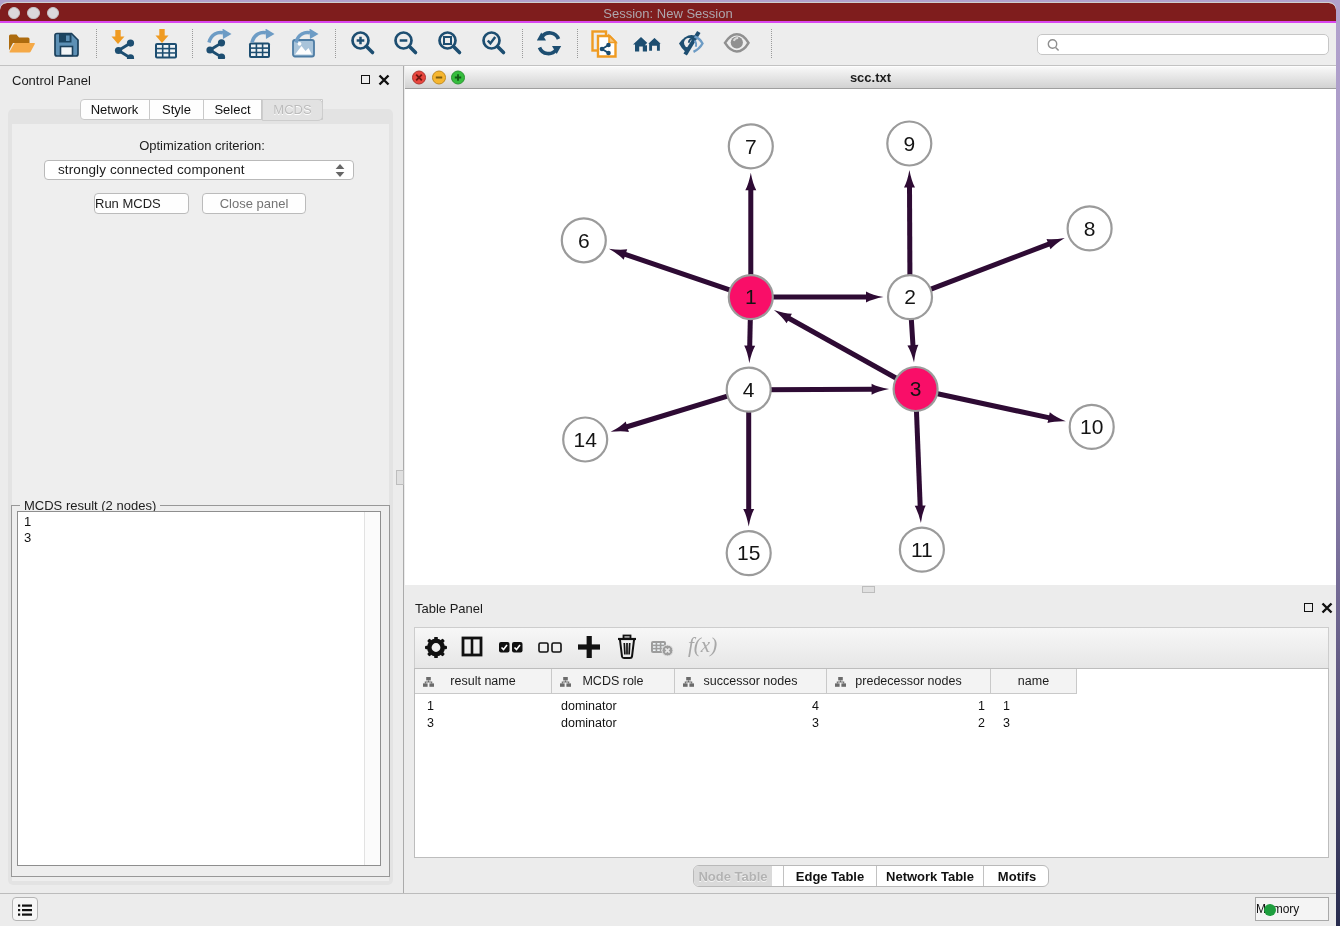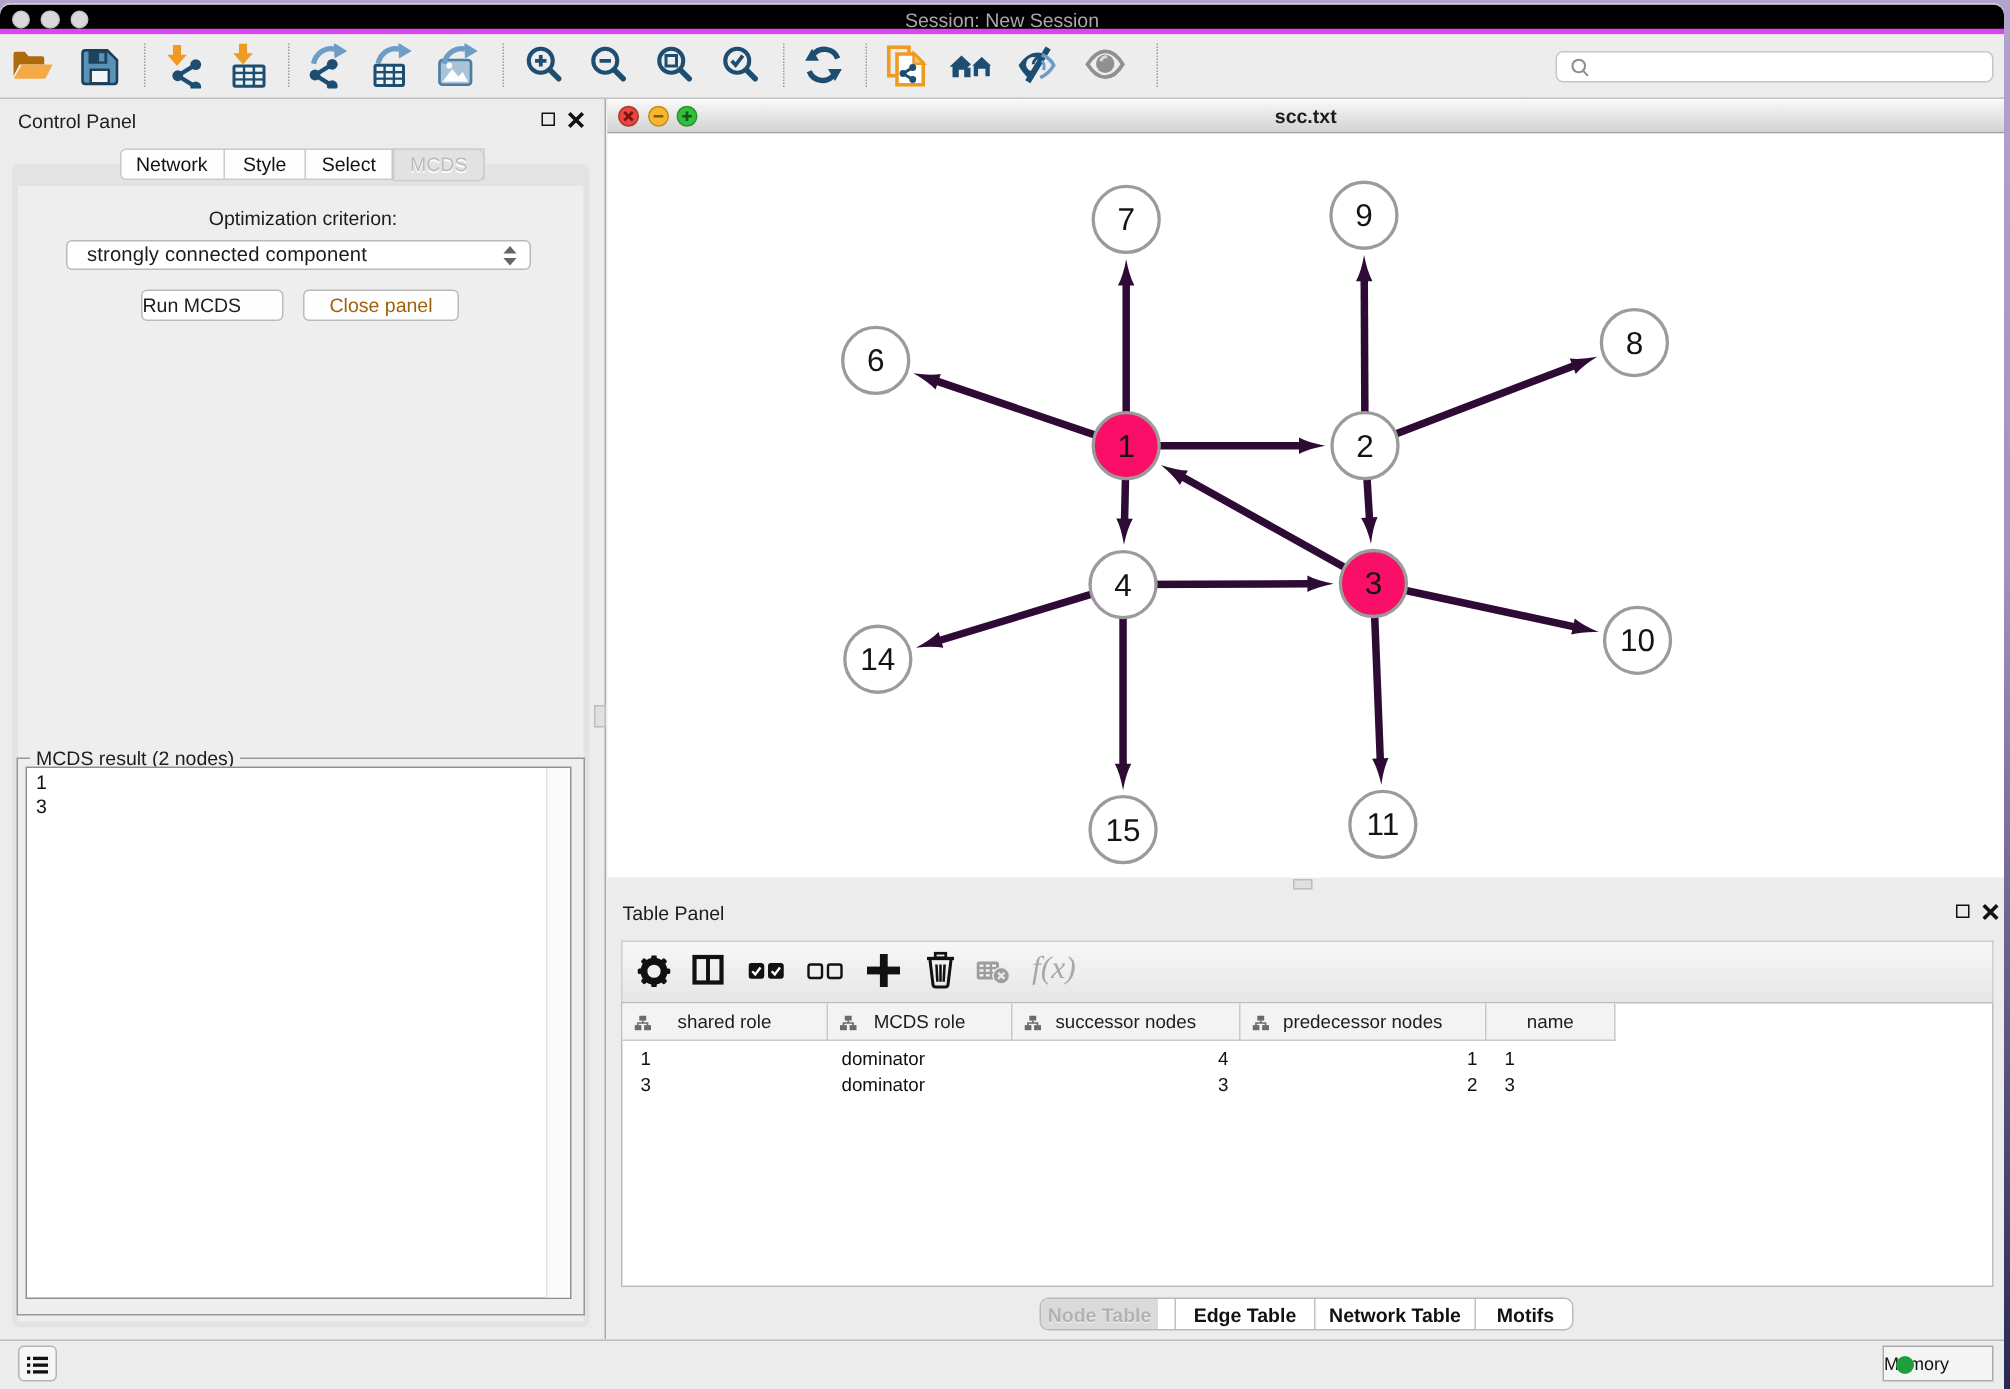--- a/index.html
+++ b/index.html
@@ -1,14 +1,14 @@
 <!DOCTYPE html>
 <html><head><meta charset="utf-8"><style>*{margin:0;padding:0;box-sizing:border-box}body{width:1340px;height:926px;overflow:hidden;position:relative;font-family:"Liberation Sans",sans-serif;background:linear-gradient(180deg,#b2a2cd 0%,#a193c2 40%,#5d567e 75%,#272b4d 100%);}.abs{position:absolute}</style></head><body>
 <div class="abs" style="left:0;top:2px;width:1336px;height:924px;background:#ececec;border-radius:7px 7px 0 0;overflow:hidden;border-top:1px solid #cfcfcf">
-    <div class="abs" style="left:0;top:0;width:100%;height:20px;background:#000000;border-bottom:4px solid #d946ef;border-radius:7px 7px 0 0">
+    <div class="abs" style="left:0;top:0;width:100%;height:20px;background:#7f1d1d;border-bottom:2px solid #d946ef;border-radius:7px 7px 0 0">
       <div class="abs" style="left:7.8px;top:3.5px;width:12.4px;height:12.4px;border-radius:50%;background:#dbd8db;border:1px solid #c6c2c6"></div>
       <div class="abs" style="left:27.3px;top:3.5px;width:12.4px;height:12.4px;border-radius:50%;background:#dbd8db;border:1px solid #c6c2c6"></div>
       <div class="abs" style="left:46.8px;top:3.5px;width:12.4px;height:12.4px;border-radius:50%;background:#dbd8db;border:1px solid #c6c2c6"></div>
       <div class="abs" style="left:0;top:2.5px;width:100%;text-align:center;font-size:13px;color:#ada6ad">Session: New Session</div>
     </div>
     <div class="abs" style="left:0;top:20px;width:100%;height:43px;background:#ededed;border-bottom:1px solid #c2c2c2">
       <div class="abs" style="left:96px;top:6px;height:29px;border-left:1px dotted #9a9a9a"></div>
       <div class="abs" style="left:192px;top:6px;height:29px;border-left:1px dotted #9a9a9a"></div>
       <div class="abs" style="left:335px;top:6px;height:29px;border-left:1px dotted #9a9a9a"></div>
       <div class="abs" style="left:522px;top:6px;height:29px;border-left:1px dotted #9a9a9a"></div>
@@ -154,21 +154,21 @@
       <div class="abs" style="left:80px;top:33px;width:70px;height:21px;border-right:1px solid #c9c9c9;font-size:13px;line-height:21px;text-align:center;color:#111">Network</div>
       <div class="abs" style="left:150px;top:33px;width:54px;height:21px;border-right:1px solid #c9c9c9;font-size:13px;line-height:21px;text-align:center;color:#111">Style</div>
       <div class="abs" style="left:204px;top:33px;width:58px;height:21px;border-right:1px solid #c9c9c9;font-size:13px;line-height:21px;text-align:center;color:#111">Select</div>
       <div class="abs" style="left:262px;top:33px;width:61px;height:22px;background:#e2e2e2;border:1px solid #cdcdcd;border-radius:0 5px 5px 0;font-size:13px;line-height:20px;text-align:center;color:#bcbcbc;text-shadow:0 1px 0 #fff">MCDS</div>
       <div class="abs" style="left:0;top:72px;width:404px;text-align:center;font-size:13px;color:#1c1c1c">Optimization criterion:</div>
       <div class="abs" style="left:44px;top:94px;width:310px;height:20px;background:#fff;border:1px solid #b9b9b9;border-radius:4px;font-size:13px;line-height:18px;color:#1c1c1c;padding-left:13px;font-size:13.5px;letter-spacing:0.1px">strongly connected component<svg style="position:absolute;right:8px;top:3px" width="10" height="14">
           <polygon points="5,0 9.4,5 0.6,5" fill="#666"></polygon>
           <polygon points="5,13 9.4,8 0.6,8" fill="#666"></polygon>
         </svg></div>
       <div class="abs" style="left:94px;top:127px;width:95px;height:21px;background:#fefefe;border:1px solid #bbb;border-radius:4px;font-size:13px;line-height:19px;color:#1c1c1c">Run MCDS</div>
-      <div class="abs" style="left:202px;top:127px;width:104px;height:21px;background:#fefefe;border:1px solid #bbb;border-radius:4px;font-size:13px;line-height:19px;text-align:center;color:#a16207">Close panel</div>
+      <div class="abs" style="left:202px;top:127px;width:104px;height:21px;background:#fefefe;border:1px solid #bbb;border-radius:4px;font-size:13px;line-height:19px;text-align:center;color:#737373">Close panel</div>
       <div class="abs" style="left:11px;top:439px;width:379px;height:372px;border:1px solid #989898"></div>
       <div class="abs" style="left:20px;top:432px;background:#eeeeee;padding:0 4px;font-size:13px;color:#1c1c1c">MCDS result (2 nodes)</div>
       <div class="abs" style="left:17px;top:445px;width:364px;height:355px;background:#fff;border:1px solid #8e8e8e">
         <div class="abs" style="left:6px;top:2px;font-size:13px;color:#111;line-height:16px">1<br>3</div>
         <div class="abs" style="right:0;top:0;width:16px;height:100%;background:#fbfbfb;border-left:1px solid #e2e2e2"></div>
       </div>
     </div>
     <div class="abs" style="left:405px;top:63px;width:931px;height:519px">
       <div class="abs" style="left:0;top:0;width:100%;height:23px;background:linear-gradient(#f8f8f8,#d2d2d2);border-bottom:1px solid #9f9f9f;border-top:1px solid #fdfdfd">
         <svg class="abs" style="left:6px;top:3px" width="66" height="16">
@@ -317,21 +317,21 @@
         <rect x="2.0" y="12.4" width="2.6" height="1.6" fill="#eef3f6"></rect>
         <rect x="6.2" y="12.4" width="2.6" height="1.6" fill="#eef3f6"></rect>
         <rect x="10.4" y="12.4" width="2.6" height="1.6" fill="#eef3f6"></rect>
         <circle cx="16.5" cy="13.5" r="5.5" fill="#9d9d9d" stroke="#e9e9e9" stroke-width="1"></circle>
         <line x1="14.4" y1="11.4" x2="18.6" y2="15.6" stroke="#e9e9e9" stroke-width="1.6"></line>
         <line x1="18.6" y1="11.4" x2="14.4" y2="15.6" stroke="#e9e9e9" stroke-width="1.6"></line>
       </svg>
       <div class="abs" style="left:283px;top:36px;font-family:'Liberation Serif',serif;font-style:italic;font-size:21px;color:#a8a8a8">f(x)</div>
       <div class="abs" style="left:9px;top:71px;width:915px;height:190px;background:#fff;border:1px solid #bdbdbd">
         <div class="abs" style="left:0;top:0;width:662px;height:25px;background:#f3f3f3;border-bottom:1px solid #c9c9c9"></div>
-        <div class="abs" style="left:0px;top:0;width:137px;height:25px;border-right:1px solid #c9c9c9;font-size:12.5px;line-height:25px;text-align:center;color:#1c1c1c">shared role</div>
+        <div class="abs" style="left:0px;top:0;width:137px;height:25px;border-right:1px solid #c9c9c9;font-size:12.5px;line-height:25px;text-align:center;color:#1c1c1c">result name</div>
         <svg class="abs" style="left:8px;top:8px" width="12" height="11">
           <rect x="3.2" y="0" width="4.6" height="3.4" fill="#6b6b6b"></rect>
           <rect x="0" y="6.4" width="4.6" height="3.4" fill="#6b6b6b"></rect>
           <rect x="6.4" y="6.4" width="4.6" height="3.4" fill="#6b6b6b"></rect>
           <path d="M5.5,3.4 L5.5,5 M2.3,6.4 L2.3,5 L8.7,5 L8.7,6.4" fill="none" stroke="#6b6b6b" stroke-width="1.1"></path>
         </svg>
         <div class="abs" style="left:137px;top:0;width:123px;height:25px;border-right:1px solid #c9c9c9;font-size:12.5px;line-height:25px;text-align:center;color:#1c1c1c">MCDS role</div>
         <svg class="abs" style="left:145px;top:8px" width="12" height="11">
           <rect x="3.2" y="0" width="4.6" height="3.4" fill="#6b6b6b"></rect>
           <rect x="0" y="6.4" width="4.6" height="3.4" fill="#6b6b6b"></rect>

